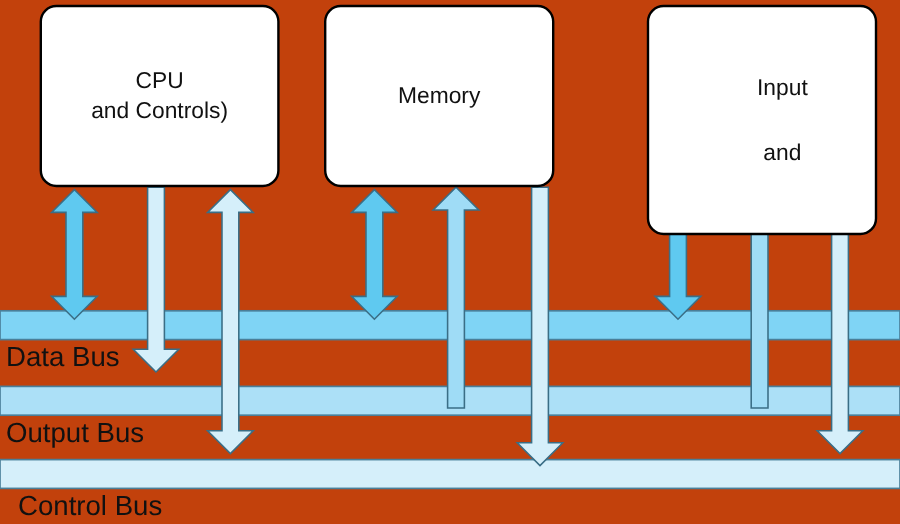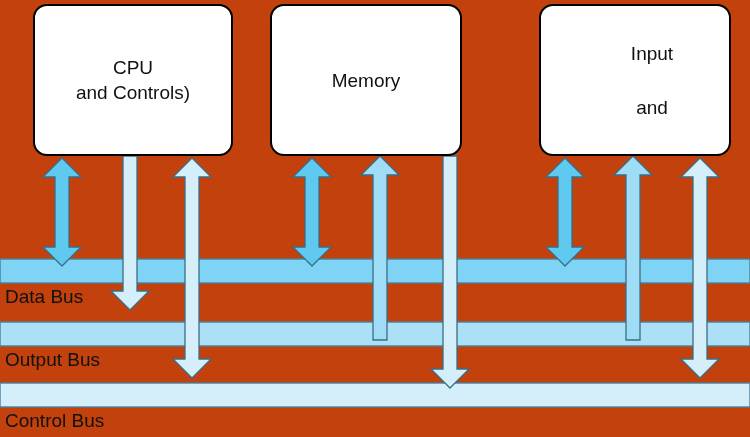--- a/index.html
+++ b/index.html
@@ -40,21 +40,21 @@
     line-height: 25px;
     text-align: center;
     white-space: pre;
   }
   .unit-line.gap-above {
     margin-top: 16px;
   }
   .bus-label {
     position: absolute;
     color: #111111;
-    font-size: 19px;
+    font-size: 23px;
     line-height: 22px;
     white-space: pre;
     z-index: 6;
   }
 </style>
 </head>
 <body>
 
 <div id="canvas">
 
@@ -78,24 +78,24 @@
   </svg>
 
   <div id="unit-layer">
       <div class="unit-box" style="left: 33px; top: 4px; width: 200px; height: 152px; border-color: rgb(0, 0, 0); background: rgb(255, 255, 255);">
         <div class="unit-line" style="color: rgb(17, 17, 17);">CPU</div>
         <div class="unit-line" style="color: rgb(17, 17, 17);">and Controls)</div>
       </div>
       <div class="unit-box" style="left: 270px; top: 4px; width: 192px; height: 152px; border-color: rgb(0, 0, 0); background: rgb(255, 255, 255);">
         <div class="unit-line" style="color: rgb(17, 17, 17);">Memory</div>
       </div>
-      <div class="unit-box" style="left: 539px; top: 4px; width: 192px; height: 152px; border-color: rgb(0, 0, 0); background: rgb(255, 255, 255); padding-left: 34px;">
+      <div class="unit-box" style="left: 539px; top: 4px; width: 192px; height: 192px; border-color: rgb(0, 0, 0); background: rgb(255, 255, 255); padding-left: 34px;">
         <div class="unit-line" style="color: rgb(17, 17, 17);">Input</div>
         <div class="unit-line" style="color: rgb(17, 17, 17); margin-top: 29px;">and</div>
       </div>
     </div>
   <div id="bus-label-layer">
       <div class="bus-label" style="left: 5px; top: 286px; color: rgb(17, 17, 17);">Data Bus</div>
       <div class="bus-label" style="left: 5px; top: 349px; color: rgb(17, 17, 17);">Output Bus</div>
-      <div class="bus-label" style="left: 5px; top: 410px; color: rgb(17, 17, 17); text-align: center;">Control Bus</div>
+      <div class="bus-label" style="left: 15px; top: 410px; color: rgb(17, 17, 17); text-align: center;">Control Bus</div>
     </div>
 
 </div>
 
 </body></html>

